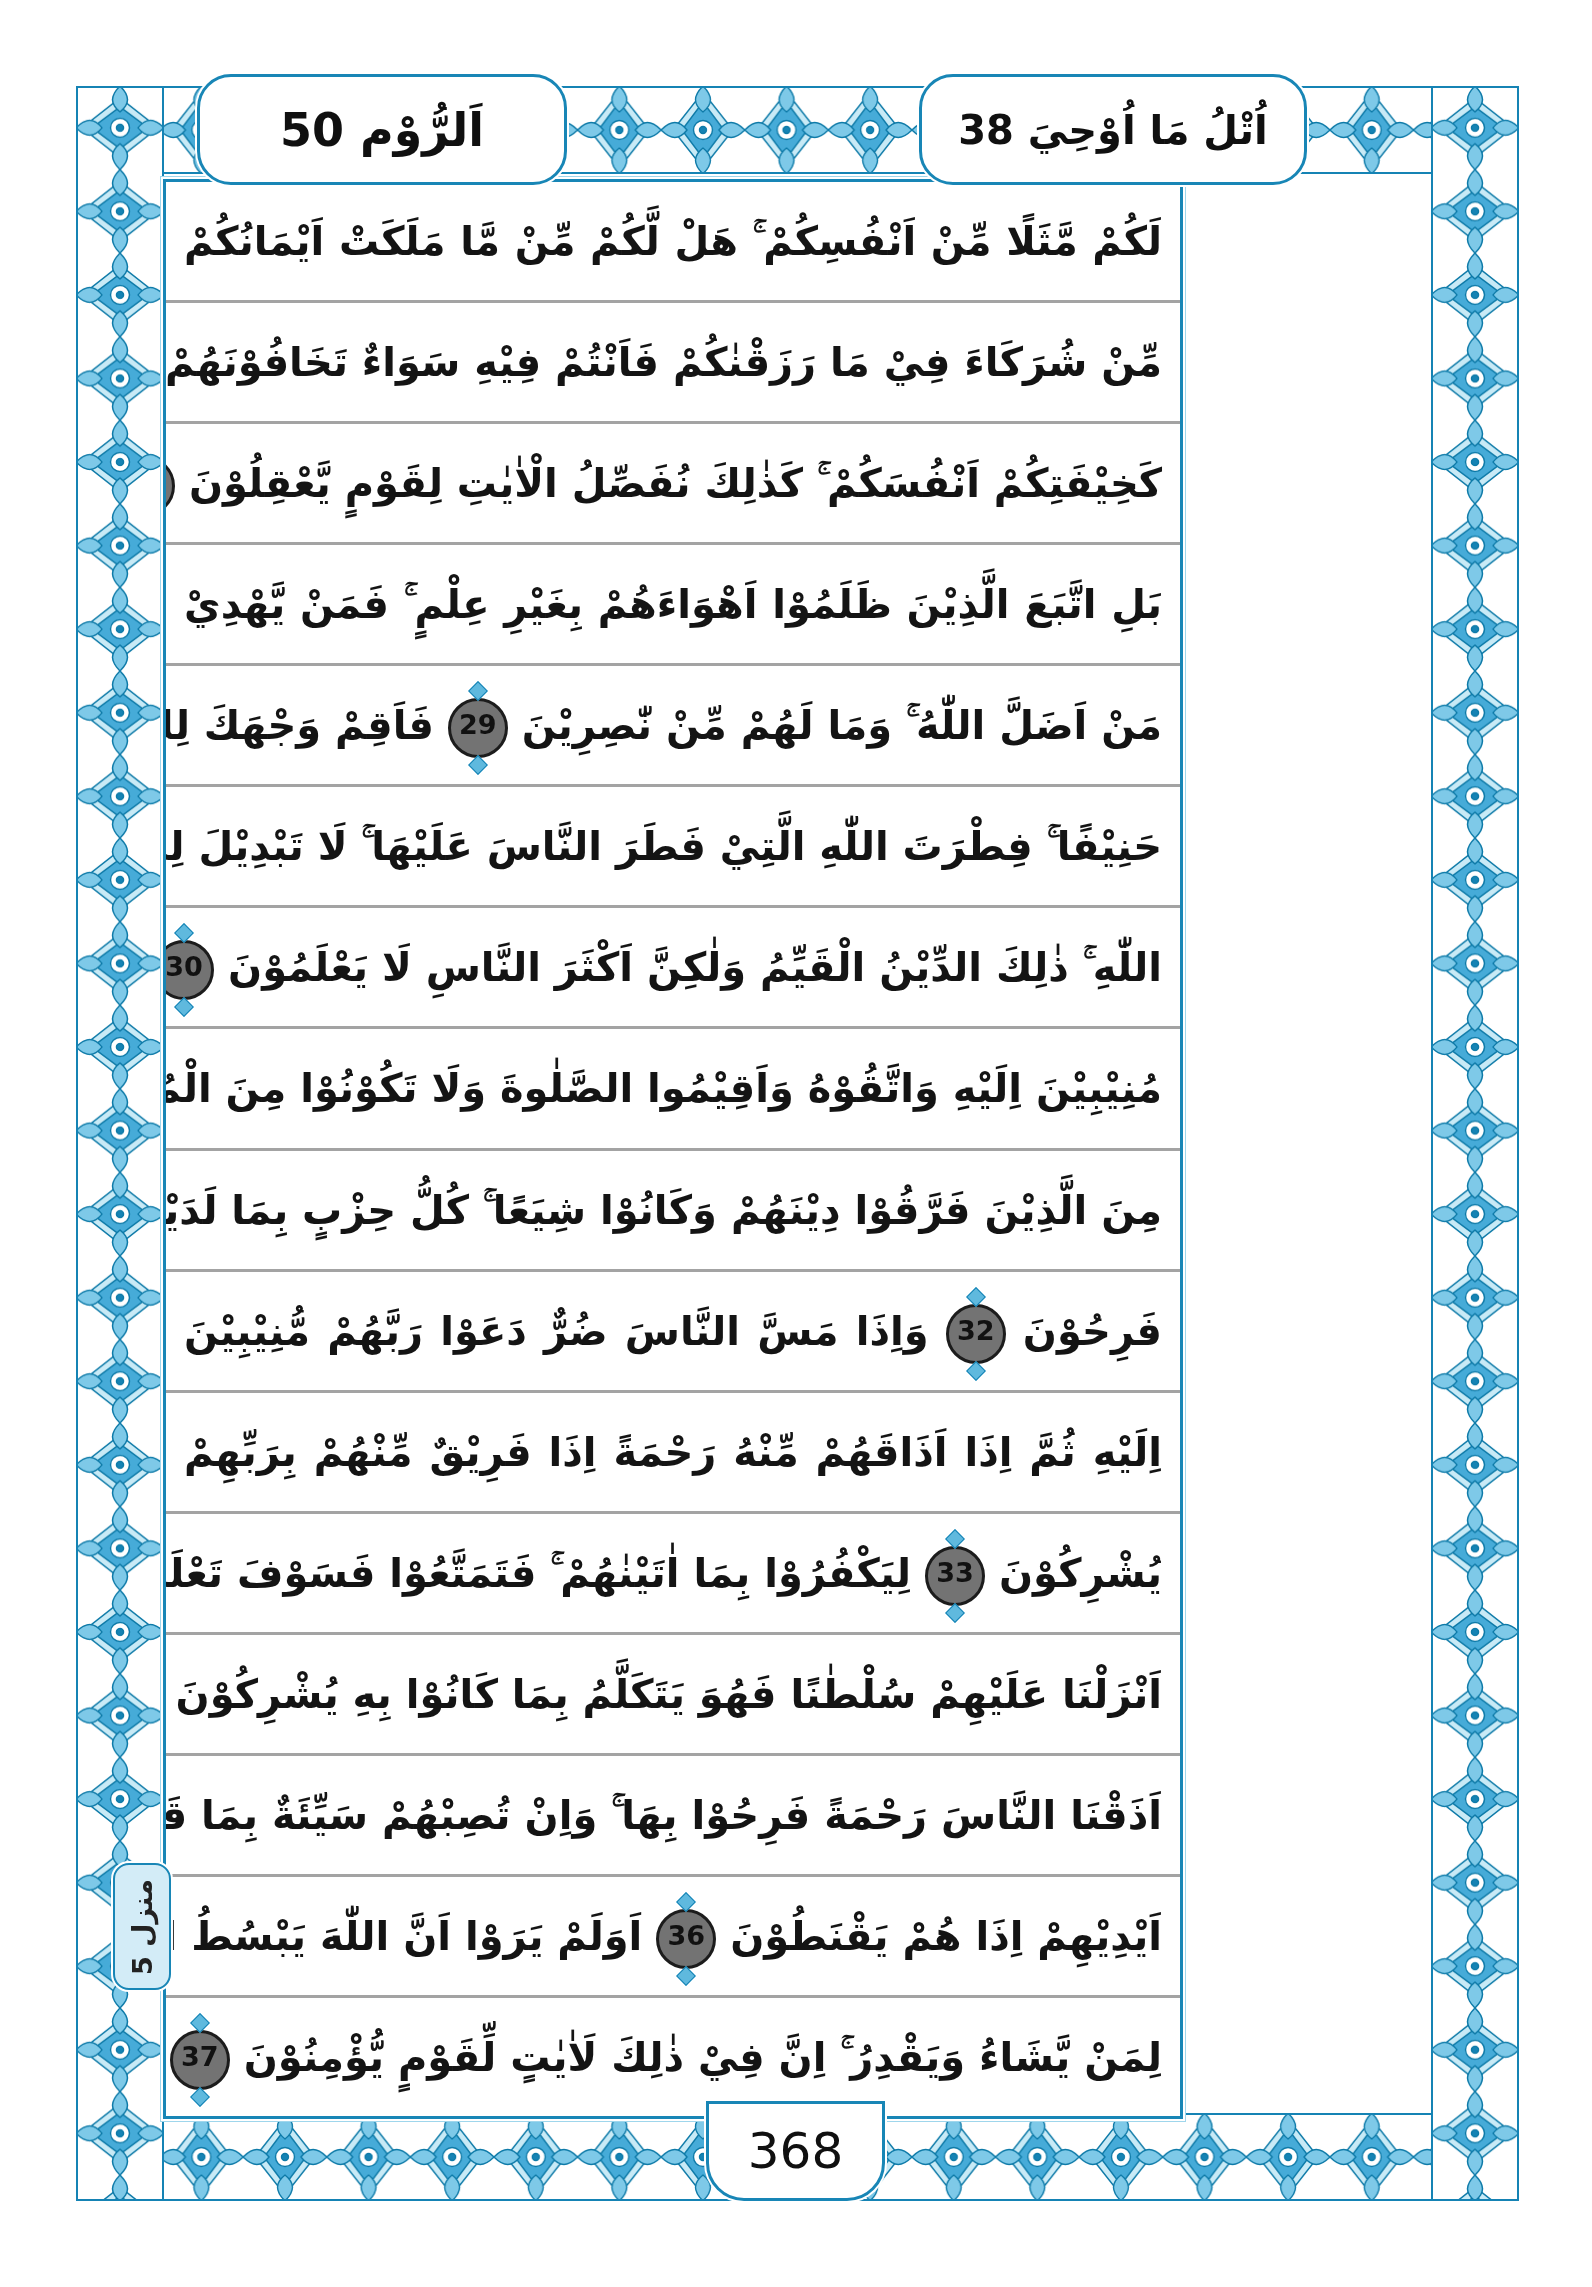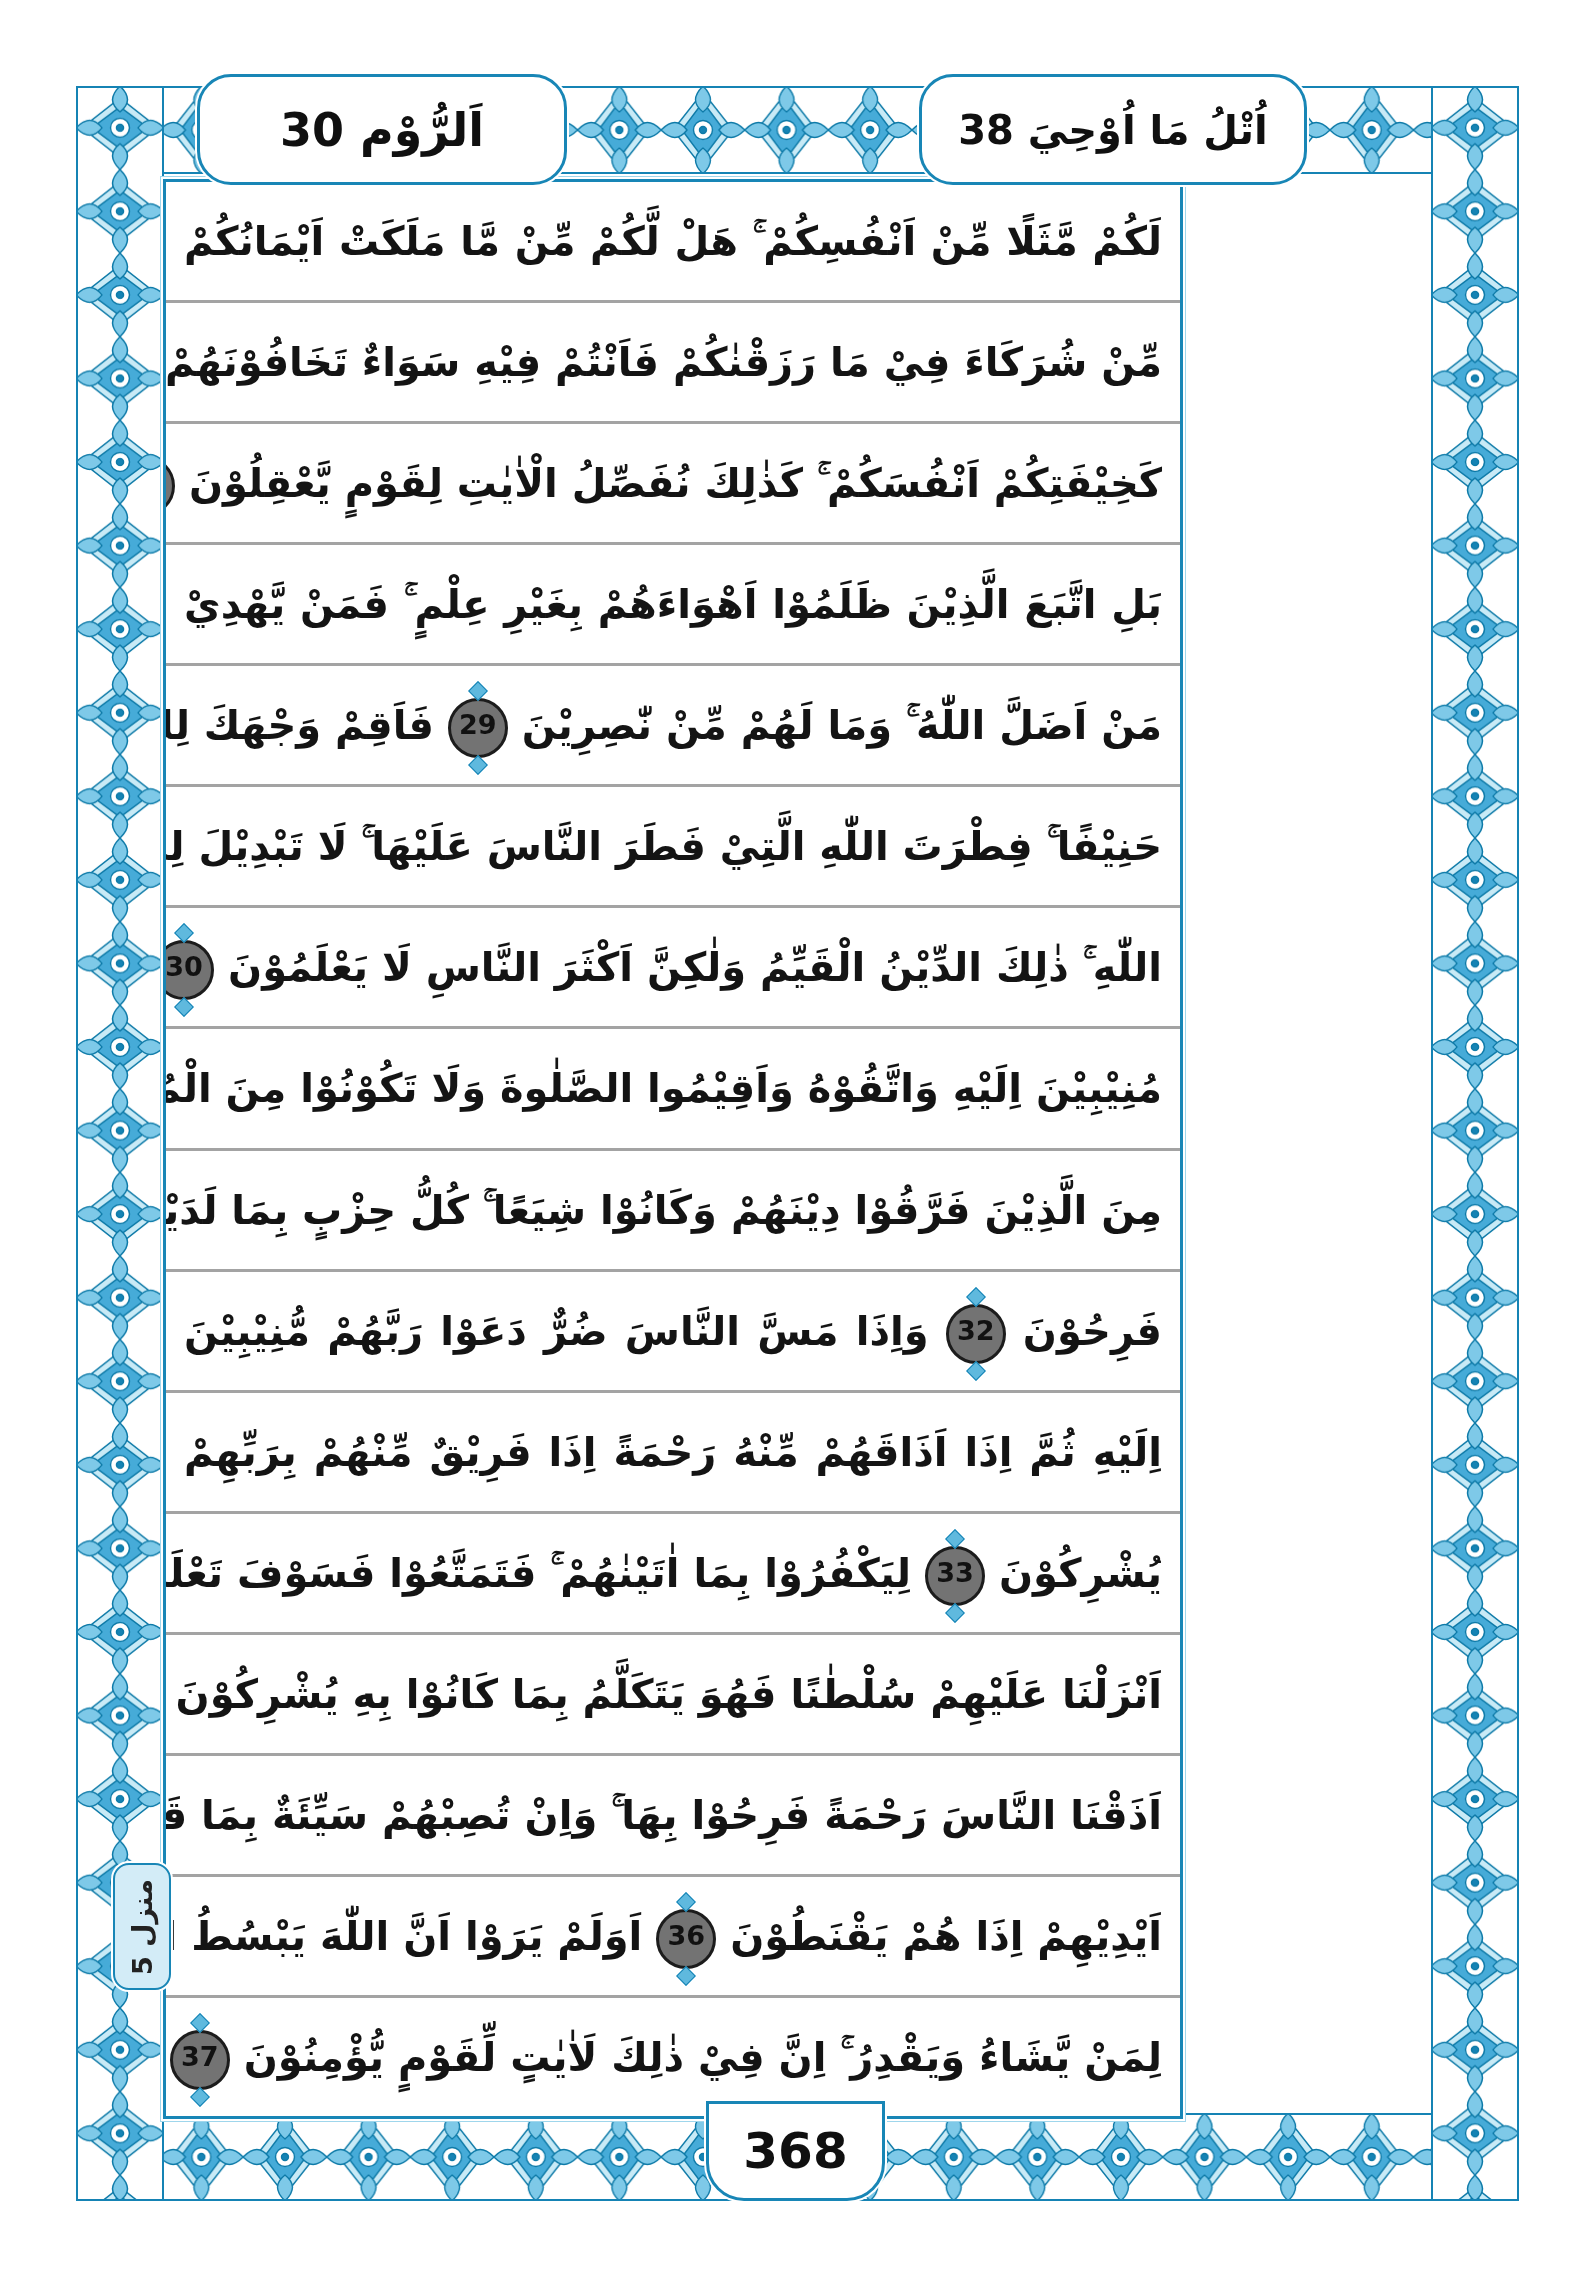--- a/index.html
+++ b/index.html
@@ -53,21 +53,21 @@
   }
   .tab-surah{left:197px;top:74px;width:370px;height:111px;border-radius:34px;}
   .tab-juz{left:919px;top:74px;width:388px;height:111px;border-radius:34px;}
   .tab-page{left:706px;top:2101px;width:179px;height:100px;border-radius:0 0 38px 38px;}
   .tab-label{
     direction:rtl;font-weight:bold;color:#101010;white-space:nowrap;
     font-family:"DejaVu Sans",sans-serif;
   }
   .tab-surah .tab-label{font-size:46px;}
   .tab-juz .tab-label{font-size:40px;}
-  .tab-page .tab-label{font-size:50px;font-weight:bold;direction:ltr;}
+  .tab-page .tab-label{font-size:50px;font-weight:normal;direction:ltr;}
 
   
   .manzil-tab{
     position:absolute;left:113px;top:1863px;width:58px;height:127px;
     background:#d3ecf7;border:2px solid #1886b6;border-radius:16px;
     box-sizing:border-box;z-index:7;box-shadow:0 0 0 2px #ffffff;
   }
   .manzil-tab .tab-label{
     position:absolute;left:50%;top:50%;
     transform:translate(-50%,-50%) rotate(-90deg);
@@ -151,21 +151,21 @@
         <path d="M0 44 C10 34 18 34 26 44 C18 54 10 54 0 44 Z" fill="#7ec9e8"></path>
         <path d="M84 44 C74 34 66 34 58 44 C66 54 74 54 84 44 Z" fill="#7ec9e8"></path>
       </g>
     </pattern>
   </defs>
   <rect width="88" height="2126" fill="url(#pR)"></rect>
   <rect x="1" y="1" width="86" height="2124" fill="none" stroke="#1583b4" stroke-width="2"></rect>
 </svg>
 
 <div class="tab tab-surah">
-  <span class="tab-label">اَلرُّوْم 30</span>
+  <span class="tab-label">اَلرُّوْم 50</span>
 </div>
 <div class="tab tab-juz">
   <span class="tab-label">اُتْلُ مَا اُوْحِيَ 38</span>
 </div>
 
 <div class="text-box" dir="rtl">
   <div style="display:contents;"><div class="qline"><span class="qtext">لَكُمْ مَّثَلًا مِّنْ اَنْفُسِكُمْ ۚ هَلْ لَّكُمْ مِّنْ مَّا مَلَكَتْ اَيْمَانُكُمْ</span></div><div class="qline"><span class="qtext">مِّنْ شُرَكَاءَ فِيْ مَا رَزَقْنٰكُمْ فَاَنْتُمْ فِيْهِ سَوَاءٌ تَخَافُوْنَهُمْ</span></div><div class="qline"><span class="qtext">كَخِيْفَتِكُمْ اَنْفُسَكُمْ ۚ كَذٰلِكَ نُفَصِّلُ الْاٰيٰتِ لِقَوْمٍ يَّعْقِلُوْنَ</span> <span class="ayah">28</span></div><div class="qline"><span class="qtext">بَلِ اتَّبَعَ الَّذِيْنَ ظَلَمُوْا اَهْوَاءَهُمْ بِغَيْرِ عِلْمٍ ۚ فَمَنْ يَّهْدِيْ</span></div><div class="qline"><span class="qtext">مَنْ اَضَلَّ اللّٰهُ ۚ وَمَا لَهُمْ مِّنْ نّٰصِرِيْنَ</span> <span class="ayah">29</span> <span class="qtext">فَاَقِمْ وَجْهَكَ لِلدِّيْنِ</span></div><div class="qline"><span class="qtext">حَنِيْفًا ۚ فِطْرَتَ اللّٰهِ الَّتِيْ فَطَرَ النَّاسَ عَلَيْهَا ۚ لَا تَبْدِيْلَ لِخَلْقِ</span></div><div class="qline"><span class="qtext">اللّٰهِ ۚ ذٰلِكَ الدِّيْنُ الْقَيِّمُ وَلٰكِنَّ اَكْثَرَ النَّاسِ لَا يَعْلَمُوْنَ</span> <span class="ayah">30</span></div><div class="qline"><span class="qtext">مُنِيْبِيْنَ اِلَيْهِ وَاتَّقُوْهُ وَاَقِيْمُوا الصَّلٰوةَ وَلَا تَكُوْنُوْا مِنَ الْمُشْرِكِيْنَ</span> <span class="ayah">31</span></div><div class="qline"><span class="qtext">مِنَ الَّذِيْنَ فَرَّقُوْا دِيْنَهُمْ وَكَانُوْا شِيَعًا ۚ كُلُّ حِزْبٍ بِمَا لَدَيْهِمْ</span></div><div class="qline"><span class="qtext">فَرِحُوْنَ</span> <span class="ayah">32</span> <span class="qtext">وَاِذَا مَسَّ النَّاسَ ضُرٌّ دَعَوْا رَبَّهُمْ مُّنِيْبِيْنَ</span></div><div class="qline"><span class="qtext">اِلَيْهِ ثُمَّ اِذَا اَذَاقَهُمْ مِّنْهُ رَحْمَةً اِذَا فَرِيْقٌ مِّنْهُمْ بِرَبِّهِمْ</span></div><div class="qline"><span class="qtext">يُشْرِكُوْنَ</span> <span class="ayah">33</span> <span class="qtext">لِيَكْفُرُوْا بِمَا اٰتَيْنٰهُمْ ۚ فَتَمَتَّعُوْا فَسَوْفَ تَعْلَمُوْنَ</span> <span class="ayah">34</span> <span class="qtext">اَمْ</span></div><div class="qline"><span class="qtext">اَنْزَلْنَا عَلَيْهِمْ سُلْطٰنًا فَهُوَ يَتَكَلَّمُ بِمَا كَانُوْا بِهِ يُشْرِكُوْنَ</span> <span class="ayah">35</span> <span class="qtext">وَاِذَا</span></div><div class="qline"><span class="qtext">اَذَقْنَا النَّاسَ رَحْمَةً فَرِحُوْا بِهَا ۚ وَاِنْ تُصِبْهُمْ سَيِّئَةٌ بِمَا قَدَّمَتْ</span></div><div class="qline"><span class="qtext">اَيْدِيْهِمْ اِذَا هُمْ يَقْنَطُوْنَ</span> <span class="ayah">36</span> <span class="qtext">اَوَلَمْ يَرَوْا اَنَّ اللّٰهَ يَبْسُطُ الرِّزْقَ</span></div><div class="qline"><span class="qtext">لِمَنْ يَّشَاءُ وَيَقْدِرُ ۚ اِنَّ فِيْ ذٰلِكَ لَاٰيٰتٍ لِّقَوْمٍ يُّؤْمِنُوْنَ</span> <span class="ayah">37</span> <span class="qtext">فَاٰتِ</span></div></div>
 </div>
 
 <div class="manzil-tab">

